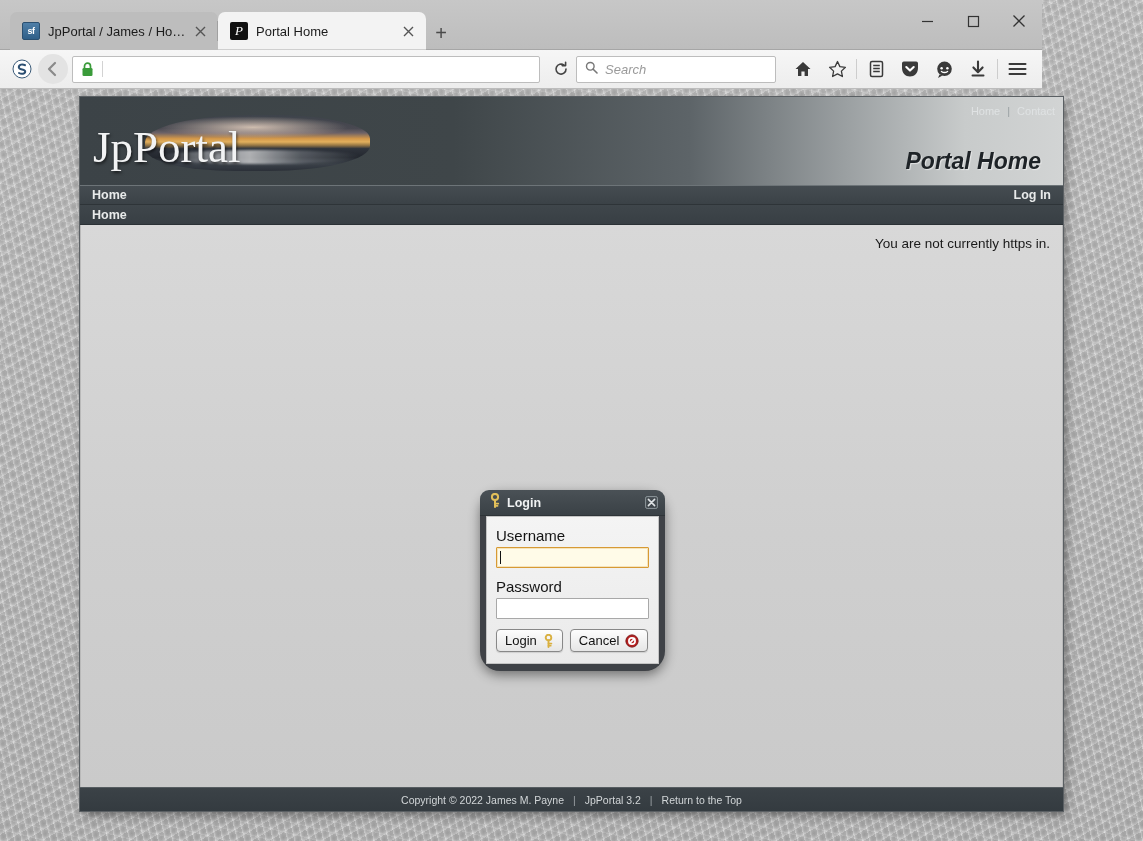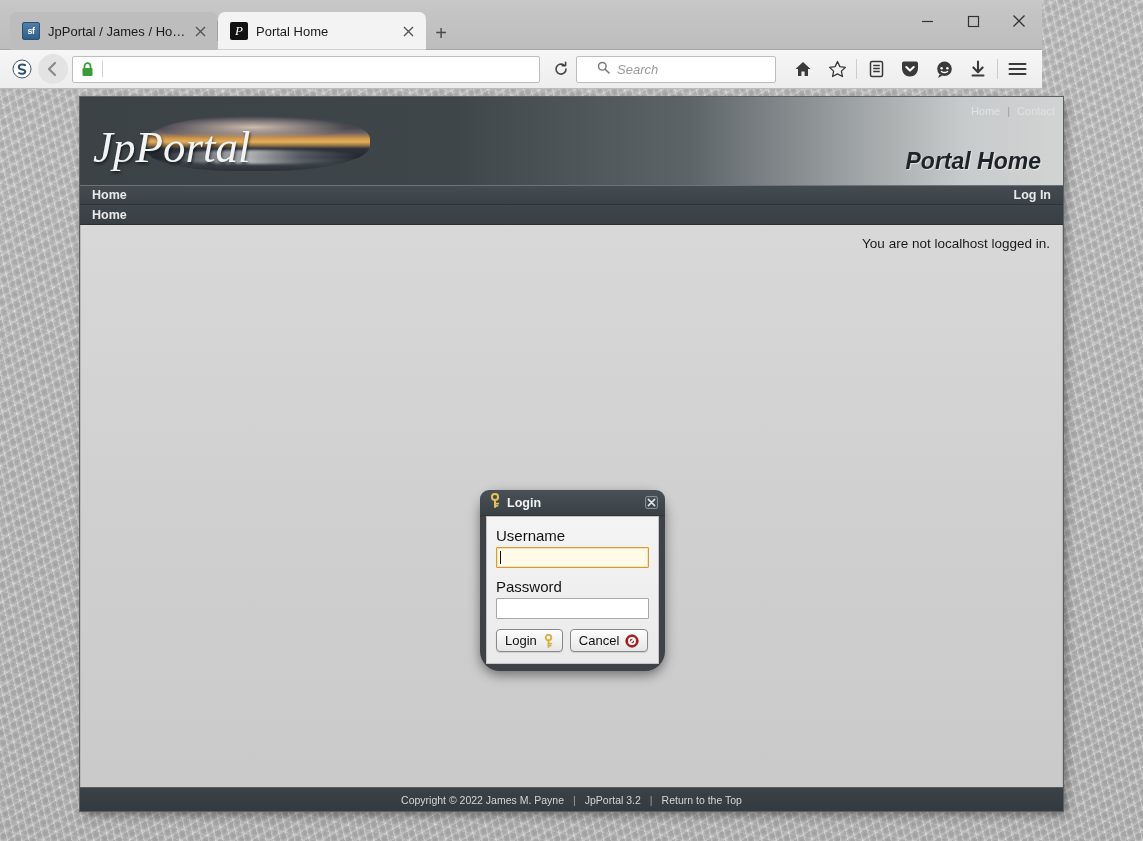--- a/index.html
+++ b/index.html
@@ -75,21 +75,21 @@
     flex: 1; height: 27px; background: #fff; border: 1px solid #bdbdbd; border-radius: 2px;
     display: flex; align-items: center; padding: 0 4px 0 8px; margin-right: 6px; min-width: 0;
   }
   #padlock-icon { margin-right: 8px; display: flex; }
   #url-divider { width: 1px; height: 16px; background: #d3d3d3; margin-right: 8px; }
   #url-text { flex: 1; font-size: 13px; color: #8d8d8d; white-space: nowrap; overflow: hidden; }
   #url-text .host { color: #2b2b2b; }
   #reload-button { width: 30px; height: 27px; display: flex; align-items: center; justify-content: center; color: #444; }
   #searchbar {
     width: 200px; height: 27px; background: #fff; border: 1px solid #bdbdbd; border-radius: 2px;
-    display: flex; align-items: center; padding: 0 20px; margin-right: 10px;
+    display: flex; align-items: center; padding: 0 8px; margin-right: 10px;
   }
   #search-placeholder { font-size: 13px; color: #9a9a9a; font-style: italic; margin-left: 7px; }
   #toolbar-icons { display: flex; align-items: center; }
   .tb-icon { width: 34px; height: 30px; display: flex; align-items: center; justify-content: center; color: #3a3a3a; }
   .tb-sep { width: 1px; height: 20px; background: #cdcdcd; margin: 0 2px; }
 
   
   #page-shell {
     position: absolute; left: 80px; top: 97px; width: 983px; height: 714px;
     box-shadow: 0 0 0 1px #5a5f63, 3px 4px 9px rgba(0,0,0,.40);
@@ -118,21 +118,21 @@
     opacity: .97;
   }
   #brand-art::after {
     content: ""; position: absolute; left: 6%; right: 4%; top: 62%; height: 26%;
     background: linear-gradient(90deg, rgba(220,220,225,0) 0%, rgba(225,228,232,.55) 28%, rgba(255,255,255,.65) 45%, rgba(200,205,210,.30) 70%, rgba(190,195,200,0) 100%);
     border-radius: 50%;
     filter: blur(1px);
   }
   #brand-name {
     position: absolute; left: 0; top: 4px;
-    font-family: "Liberation Serif", serif; font-style: italic;
+    font-family: "Liberation Serif", serif; 
     font-size: 45px; color: #f2f3f4; text-shadow: 1px 2px 3px rgba(0,0,0,.6); z-index: 2;
   }
   #page-title {
     position: absolute; right: 22px; bottom: 10px;
     font-size: 23px; font-style: italic; font-weight: bold; color: #1e2327;
     text-shadow: 1px 1px 1px rgba(255,255,255,.6);
   }
   #navbar-site {
     height: 20px; background: linear-gradient(#454c51, #3b4247);
     border-top: 1px solid #6d7478; border-bottom: 1px solid #2e3438;
@@ -370,21 +370,21 @@
     <span>Home</span>
     <span>Log In</span>
   </div>
 
   <div id="breadcrumb-bar">
     <span>Home</span>
   </div>
 
   <div id="content-area">
 
-    <div id="login-status">You are not localhost logged in.</div>
+    <div id="login-status">You are not currently https in.</div>
 
     <div id="login-dialog">
 
       <div id="login-titlebar">
         <span>
           <svg width="12" height="15" viewBox="0 0 12 15">
             <circle cx="6" cy="4" r="3.1" fill="none" stroke="#e3c05a" stroke-width="2"></circle>
             <path d="M6 6.9 V14" stroke="#e3c05a" stroke-width="2" stroke-linecap="round"></path>
             <path d="M6 10.6 H9.3 M6 12.8 H8.6" stroke="#e3c05a" stroke-width="1.7" stroke-linecap="round"></path>
           </svg>

